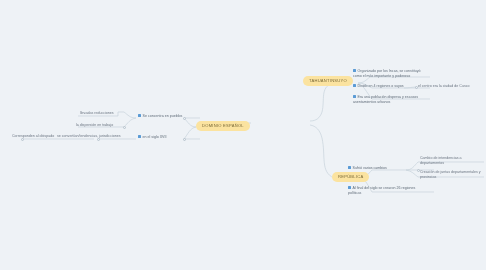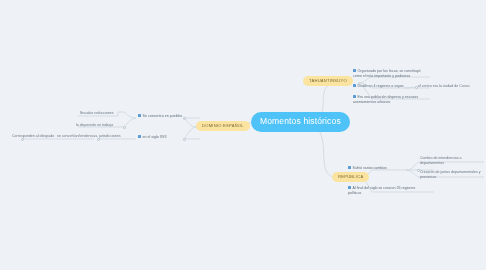--- a/index.html
+++ b/index.html
@@ -114,23 +114,20 @@
       <path d="M196,127 C190,128 188,134 184,139 L200,139"></path>
 
       <path d="M136,118 C130,118 128,115 124,112 L118,112 L118,116 L78,116"></path>
       <path d="M136,118 C130,119 128,123 124,127 L118,127 L78,127"></path>
 
       <path d="M136,139 L98,139"></path>
       <path d="M94,139 L22,139"></path>
     </g>
   </svg>
 
-  <div class="node root" style="left:251px; top:112px;">
-    <span>Momentos históricos</span>
-  </div>
 
   <div class="node branch" style="left:303px; top:76px;">
     <span>TAHUANTINSUYO</span>
   </div>
 
   <div class="node leaf" style="left:353px; top:69px; width:76px;">
     <span class="bullet"></span><span>Organizado por los Incas, se constituyó como el más importante y poderoso</span>
   </div>
 
   <div class="node leaf nowrap" style="left:353px; top:84px;">

